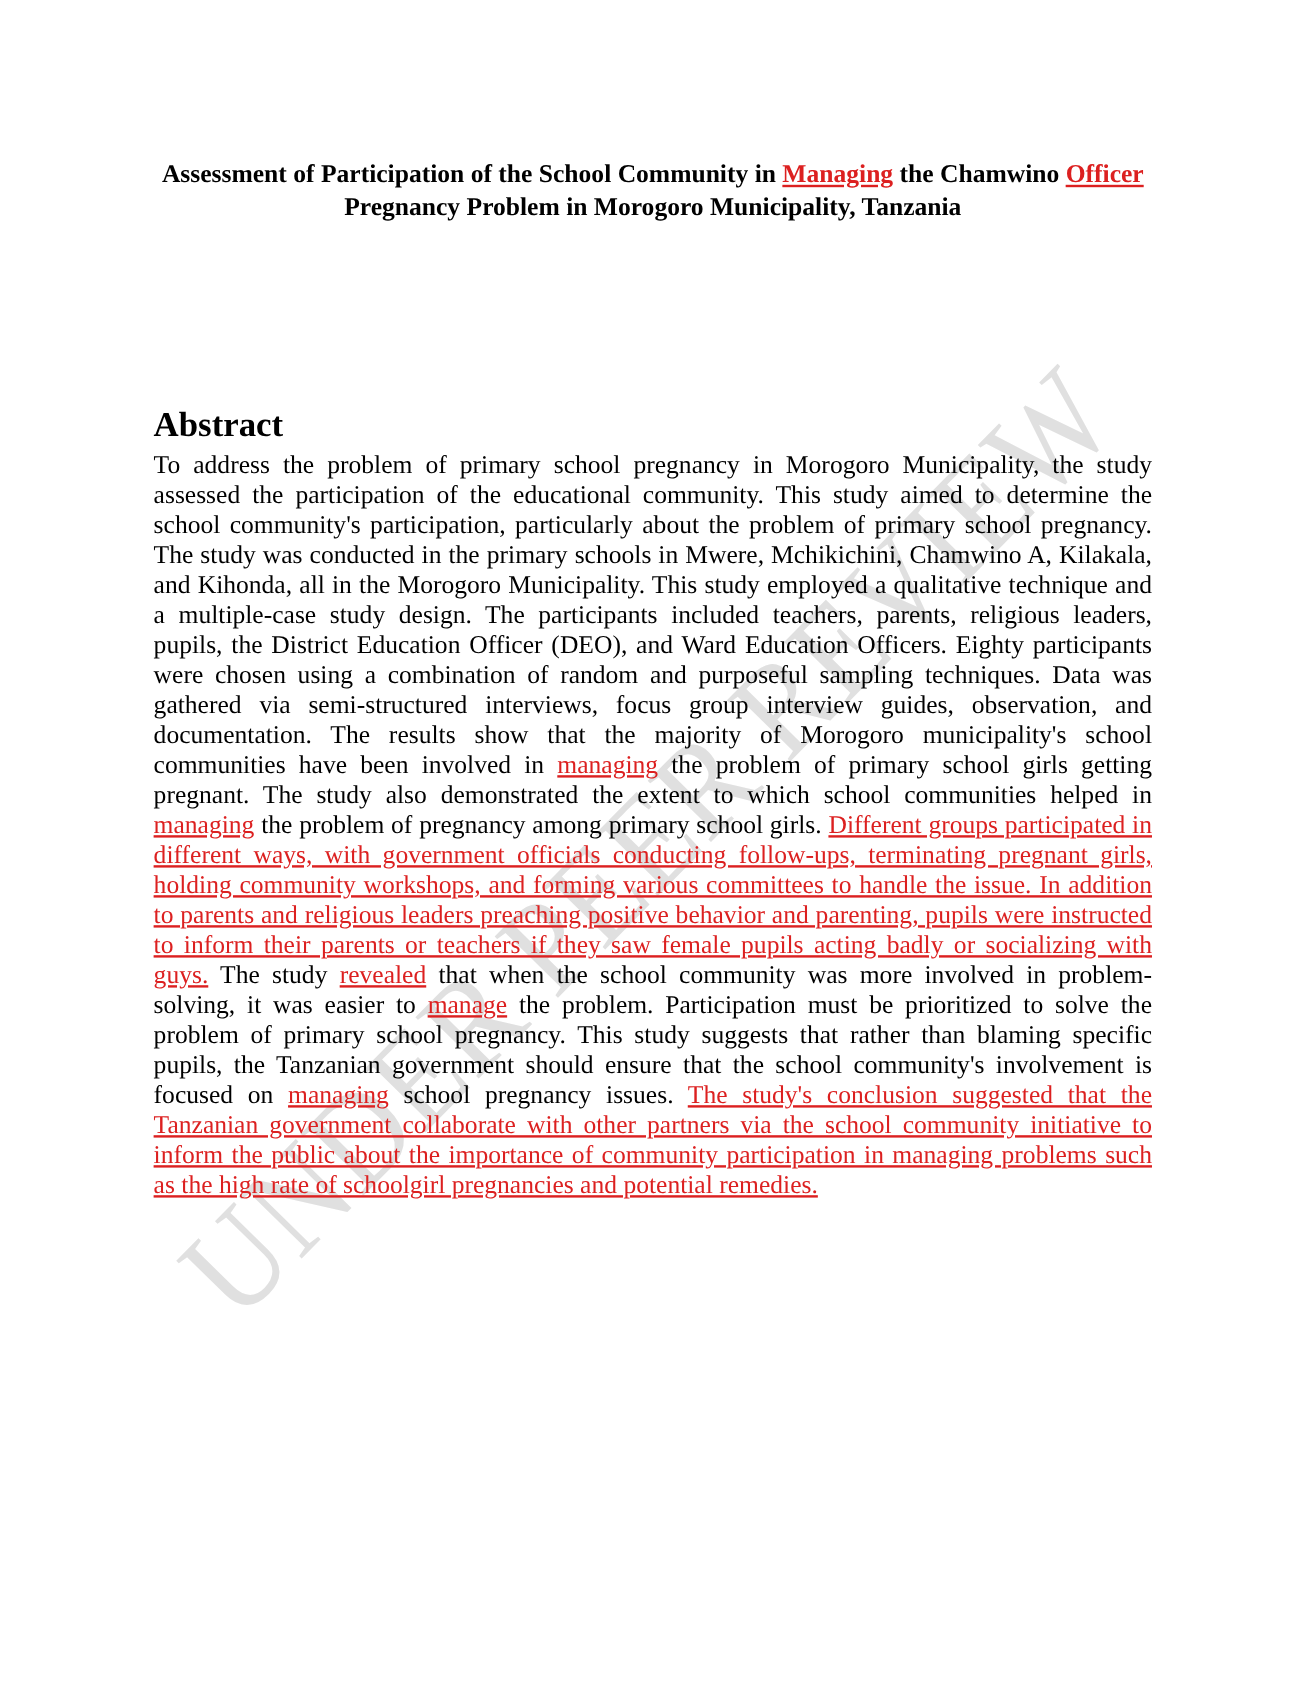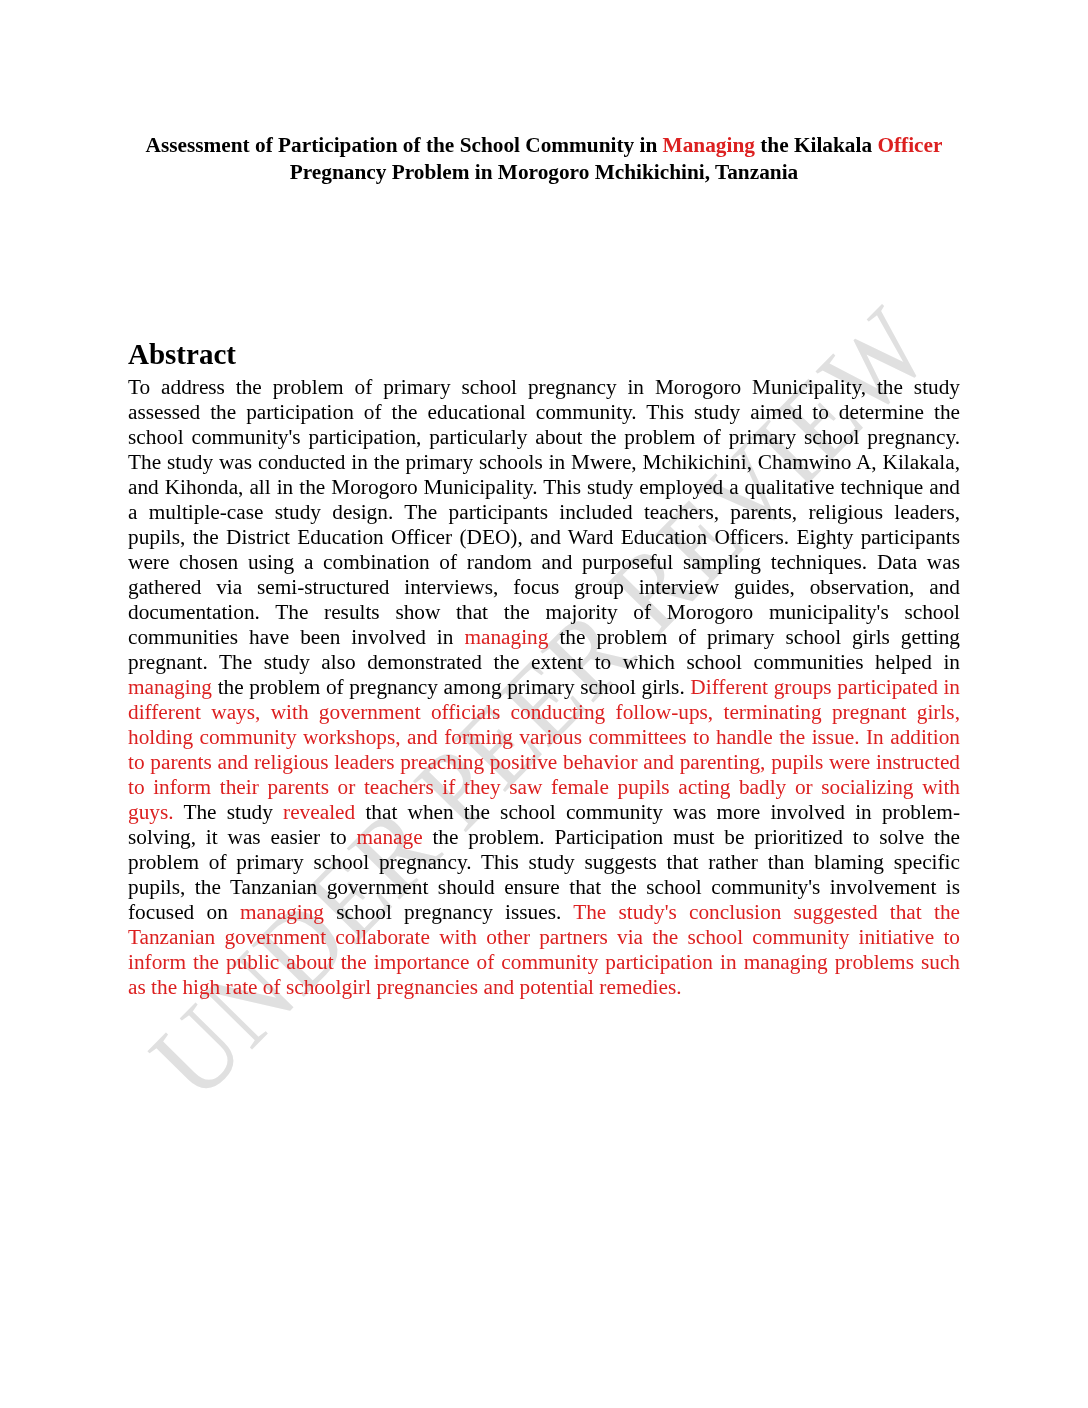--- a/index.html
+++ b/index.html
@@ -51,32 +51,32 @@
     margin-top:8px;
     text-align:justify;
     line-height:25px;
   }
   .keywords{
     margin-top:16px;
     text-align:justify;
     line-height:25px;
   }
   .seg{color:var(--body-text);}
-  .seg.red{color:var(--accent-red);}
+  .seg.red{color:var(--accent-red);text-decoration:underline;}
 </style>
 </head>
 <body>
 
 <div class="page">
 
   <div class="watermark">UNDER PEER REVIEW</div>
 
   <div class="content">
 
-    <div class="title"><span class="seg">Assessment of Participation of the School Community in </span><span class="seg red">Managing</span><span class="seg"> the Kilakala </span><span class="seg red">Officer</span><br><span class="seg">Pregnancy Problem in Morogoro Mchikichini, Tanzania</span></div>
+    <div class="title"><span class="seg">Assessment of Participation of the School Community in </span><span class="seg red">Managing</span><span class="seg"> the Chamwino </span><span class="seg red">Officer</span><br><span class="seg">Pregnancy Problem in Morogoro Municipality, Tanzania</span></div>
 
     <div class="abstract-heading">Abstract</div>
 
     <div class="abstract-paragraph"><span class="seg">To address the problem of primary school pregnancy in Morogoro Municipality, the study assessed the participation of the educational community. This study aimed to determine the school community's participation, particularly about the problem of primary school pregnancy. The study was conducted in the primary schools in Mwere, Mchikichini, Chamwino A, Kilakala, and Kihonda, all in the Morogoro Municipality. This study employed a qualitative technique and a multiple-case study design. The participants included teachers, parents, religious leaders, pupils, the District Education Officer (DEO), and Ward Education Officers. Eighty participants were chosen using a combination of random and purposeful sampling techniques. Data was gathered via semi-structured interviews, focus group interview guides, observation, and documentation. The results show that the majority of Morogoro municipality's school communities have been involved in </span><span class="seg red">managing</span><span class="seg"> the problem of primary school girls getting pregnant. The study also demonstrated the extent to which school communities helped in </span><span class="seg red">managing</span><span class="seg"> the problem of pregnancy among primary school girls. </span><span class="seg red">Different groups participated in different ways, with government officials conducting follow-ups, terminating pregnant girls, holding community workshops, and forming various committees to handle the issue. In addition to parents and religious leaders preaching positive behavior and parenting, pupils were instructed to inform their parents or teachers if they saw female pupils acting badly or socializing with guys.</span><span class="seg">  The study </span><span class="seg red">revealed</span><span class="seg"> that when the school community was more involved in problem-solving, it was easier to </span><span class="seg red">manage</span><span class="seg"> the problem. Participation must be prioritized to solve the problem of primary school pregnancy. This study suggests that rather than blaming specific pupils, the Tanzanian government should ensure that the school community's involvement is focused on </span><span class="seg red">managing</span><span class="seg"> school pregnancy issues. </span><span class="seg red">The study's conclusion suggested that the Tanzanian government collaborate with other partners via the school community initiative to inform the public about the importance of community participation in managing problems such as the high rate of schoolgirl pregnancies and potential remedies.</span></div>
 
 
   </div>
 </div>
 
 </body></html>

